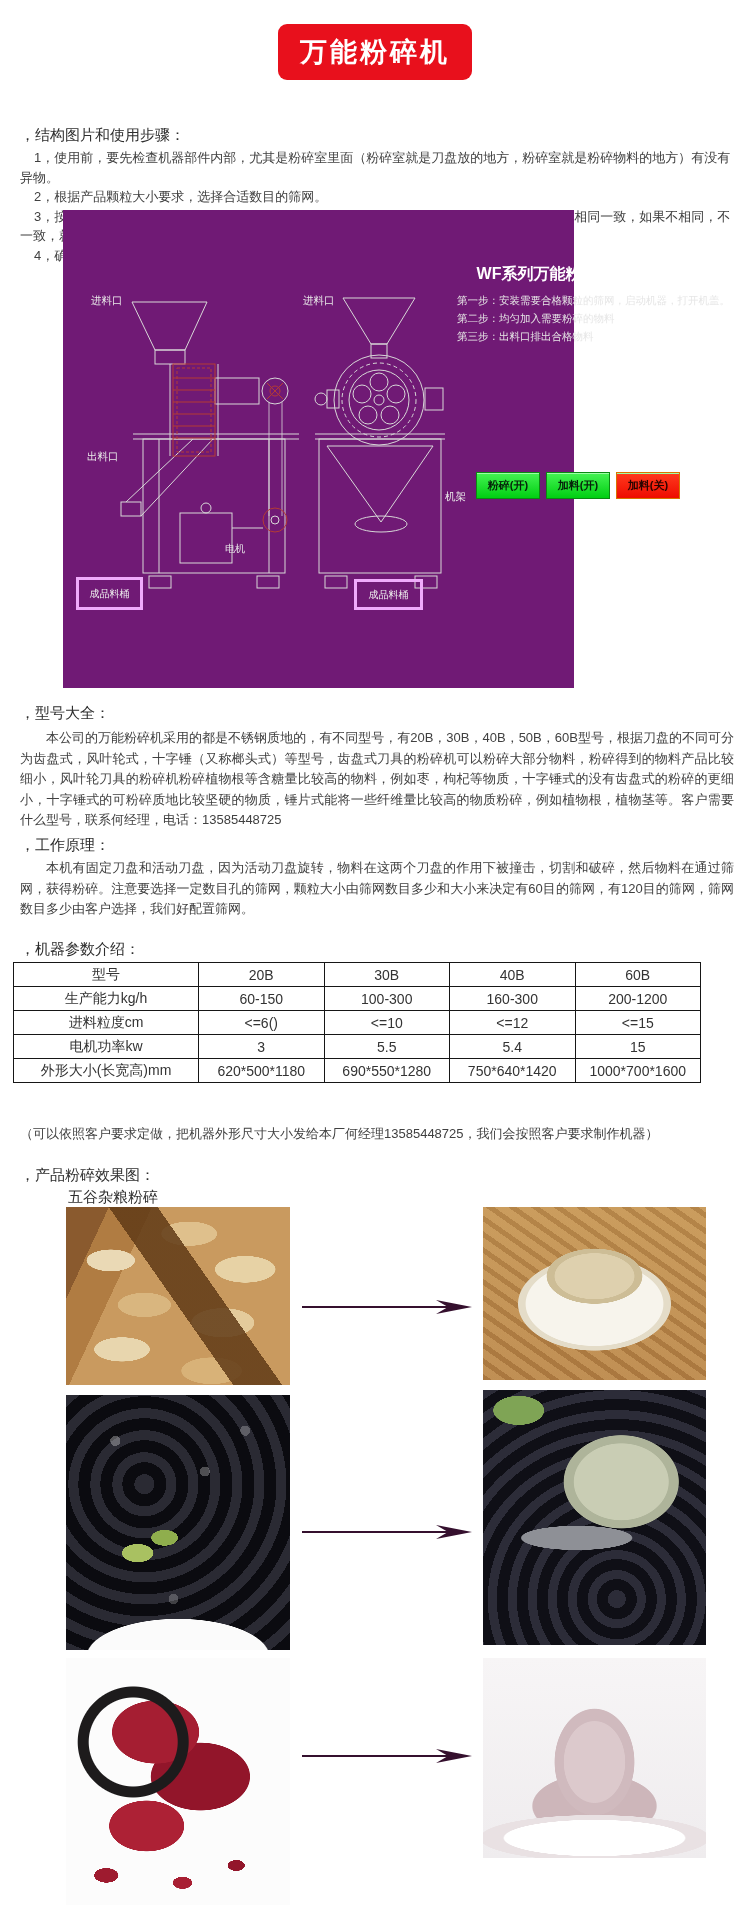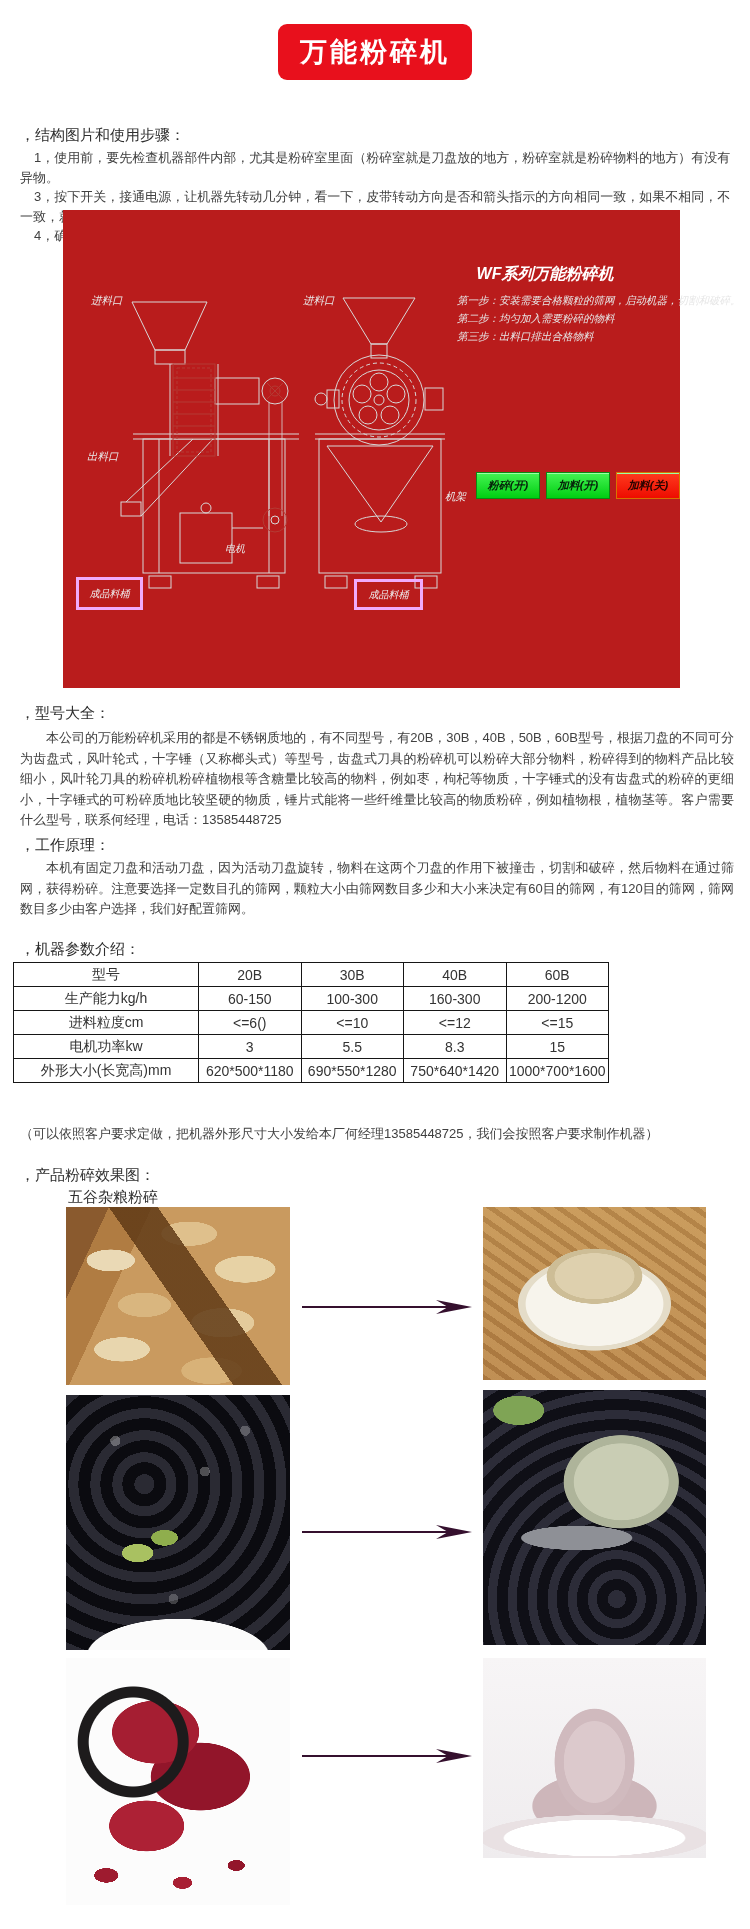--- a/index.html
+++ b/index.html
@@ -9,34 +9,34 @@
   
   .badge{top:24px;left:50%;transform:translateX(-50%);background:#e8101c;color:#fff;
          font-size:27px;font-weight:bold;letter-spacing:3px;padding:10px 22px;border-radius:9px;}
   
   .h1{font-size:15px;font-weight:normal;color:#2d2d2d;}
   .body-text{font-size:13px;line-height:20px;color:#404040;}
   .steps{left:20px;top:148px;width:716px;}
   .steps p{margin:0;text-indent:14px;line-height:19.5px;}
   .para{left:20px;width:714px;text-align:justify;text-indent:26px;line-height:20.5px;}
   
-  .diagram{left:63px;top:210px;width:617px;height:478px;background:#b91c1c;font-style:italic;}
+  .diagram{left:63px;top:210px;width:511px;height:478px;background:#701a75;}
   .diagram svg{position:absolute;left:0;top:0;}
   .dg-label{position:absolute;color:#e9e9e9;font-size:10.5px;white-space:nowrap;}
   .dg-title{position:absolute;left:394px;top:54px;width:176px;text-align:center;
             color:#fff;font-size:16px;font-weight:bold;white-space:nowrap;}
   .dg-step{position:absolute;left:394px;color:#e6e6e6;font-size:10.5px;white-space:nowrap;}
   .bucket{position:absolute;border:3px solid #f0abfc;color:#eee;font-size:10px;
           display:flex;align-items:center;justify-content:center;}
   .dg-btn{position:absolute;top:262px;width:62px;height:25px;font-size:11px;font-weight:bold;
           display:flex;align-items:center;justify-content:center;color:#06230a;
           background:linear-gradient(#45f353,#00cf12);border:1px solid #0a8a12;box-shadow:inset 0 1px 0 #9dffa5;}
   .dg-btn.off{background:linear-gradient(#ff3a1e,#ee0c00);border:1px solid #d87400;color:#2a0400;}
   
-  table.params{position:absolute;left:13px;top:962px;width:596px;border-collapse:collapse;
+  table.params{position:absolute;left:13px;top:962px;width:688px;border-collapse:collapse;
                font-size:14px;color:#333;table-layout:fixed;}
   table.params td{border:1.5px solid #161616;text-align:center;height:21px;padding:1px 2px;}
   
   .photo{position:absolute;}
   .arrow{position:absolute;}
   .ph-oats{background:
     linear-gradient(55deg,transparent 0 48%,rgba(96,58,22,.85) 48% 62%,transparent 62%),
     radial-gradient(ellipse 40px 18px at 20% 30%,#ead9b5 0 60%,transparent 61%),
     radial-gradient(ellipse 46px 20px at 55% 15%,#dfc08c 0 60%,transparent 61%),
     radial-gradient(ellipse 50px 22px at 80% 35%,#e7d2a5 0 60%,transparent 61%),
@@ -82,20 +82,21 @@
 </head>
 <body>
 
 <div class="page">
 
   <div class="abs badge">万能粉碎机</div>
 
   <div class="abs h1" style="left:20px;top:126px;">，结构图片和使用步骤：</div>
   <div class="abs steps body-text">
     <p>1，使用前，要先检查机器部件内部，尤其是粉碎室里面（粉碎室就是刀盘放的地方，粉碎室就是粉碎物料的地方）有没有异物。</p>
+    <p>2，根据产品颗粒大小要求，选择合适数目的筛网。</p>
     <p>3，按下开关，接通电源，让机器先转动几分钟，看一下，皮带转动方向是否和箭头指示的方向相同一致，如果不相同，不一致，就需要将电源关掉，关闭机器，使其停止运作后，调整电线接头。</p>
     <p>4，确认没有错误之后，将物料缓慢均匀地倒入进料口。</p>
   </div>
 
   <div class="abs diagram">
     <svg width="617" height="478" viewBox="0 0 617 478">
       <g stroke="#d8d8d8" fill="none" stroke-width="1">
 
         <polygon points="69,92 144,92 122,140 92,140"></polygon>
         <rect x="92" y="140" width="30" height="14"></rect>
@@ -152,21 +153,21 @@
         <line x1="110" y1="216" x2="152" y2="216"></line>
           <line x1="110" y1="228" x2="152" y2="228"></line>
         <circle cx="212" cy="181" r="5"></circle>
         <circle cx="212" cy="310" r="12"></circle>
         <line x1="204" y1="173" x2="220" y2="189"></line>
           <line x1="220" y1="173" x2="204" y2="189"></line>
       </g>
     </svg>
 
     <span class="dg-title">WF系列万能粉碎机</span>
-    <span class="dg-step" style="top:84px;">第一步：安装需要合格颗粒的筛网，启动机器，切割和破碎。</span>
+    <span class="dg-step" style="top:84px;">第一步：安装需要合格颗粒的筛网，启动机器，打开机盖。</span>
     <span class="dg-step" style="top:102px;">第二步：均匀加入需要粉碎的物料</span>
     <span class="dg-step" style="top:120px;">第三步：出料口排出合格物料</span>
 
     <span class="dg-label" style="left:28px;top:84px;">进料口</span>
     <span class="dg-label" style="left:240px;top:84px;">进料口</span>
     <span class="dg-label" style="left:24px;top:240px;">出料口</span>
     <span class="dg-label" style="left:130px;top:332px;font-size:10px;padding-left:32px;">电机</span>
     <span class="dg-label" style="left:382px;top:280px;">机架</span>
 
     <div class="bucket" style="left:13px;top:367px;width:61px;height:27px;">成品料桶</div>
@@ -211,21 +212,21 @@
       <td>进料粒度cm</td>
       <td>&lt;=6()</td>
       <td>&lt;=10</td>
       <td>&lt;=12</td>
       <td>&lt;=15</td>
     </tr>
     <tr>
       <td>电机功率kw</td>
       <td>3</td>
       <td>5.5</td>
-      <td>8.3</td>
+      <td>5.4</td>
       <td>15</td>
     </tr>
     <tr>
       <td>外形大小(长宽高)mm</td>
       <td>620*500*1180</td>
       <td>690*550*1280</td>
       <td>750*640*1420</td>
       <td>1000*700*1600</td>
     </tr>
   </tbody>

